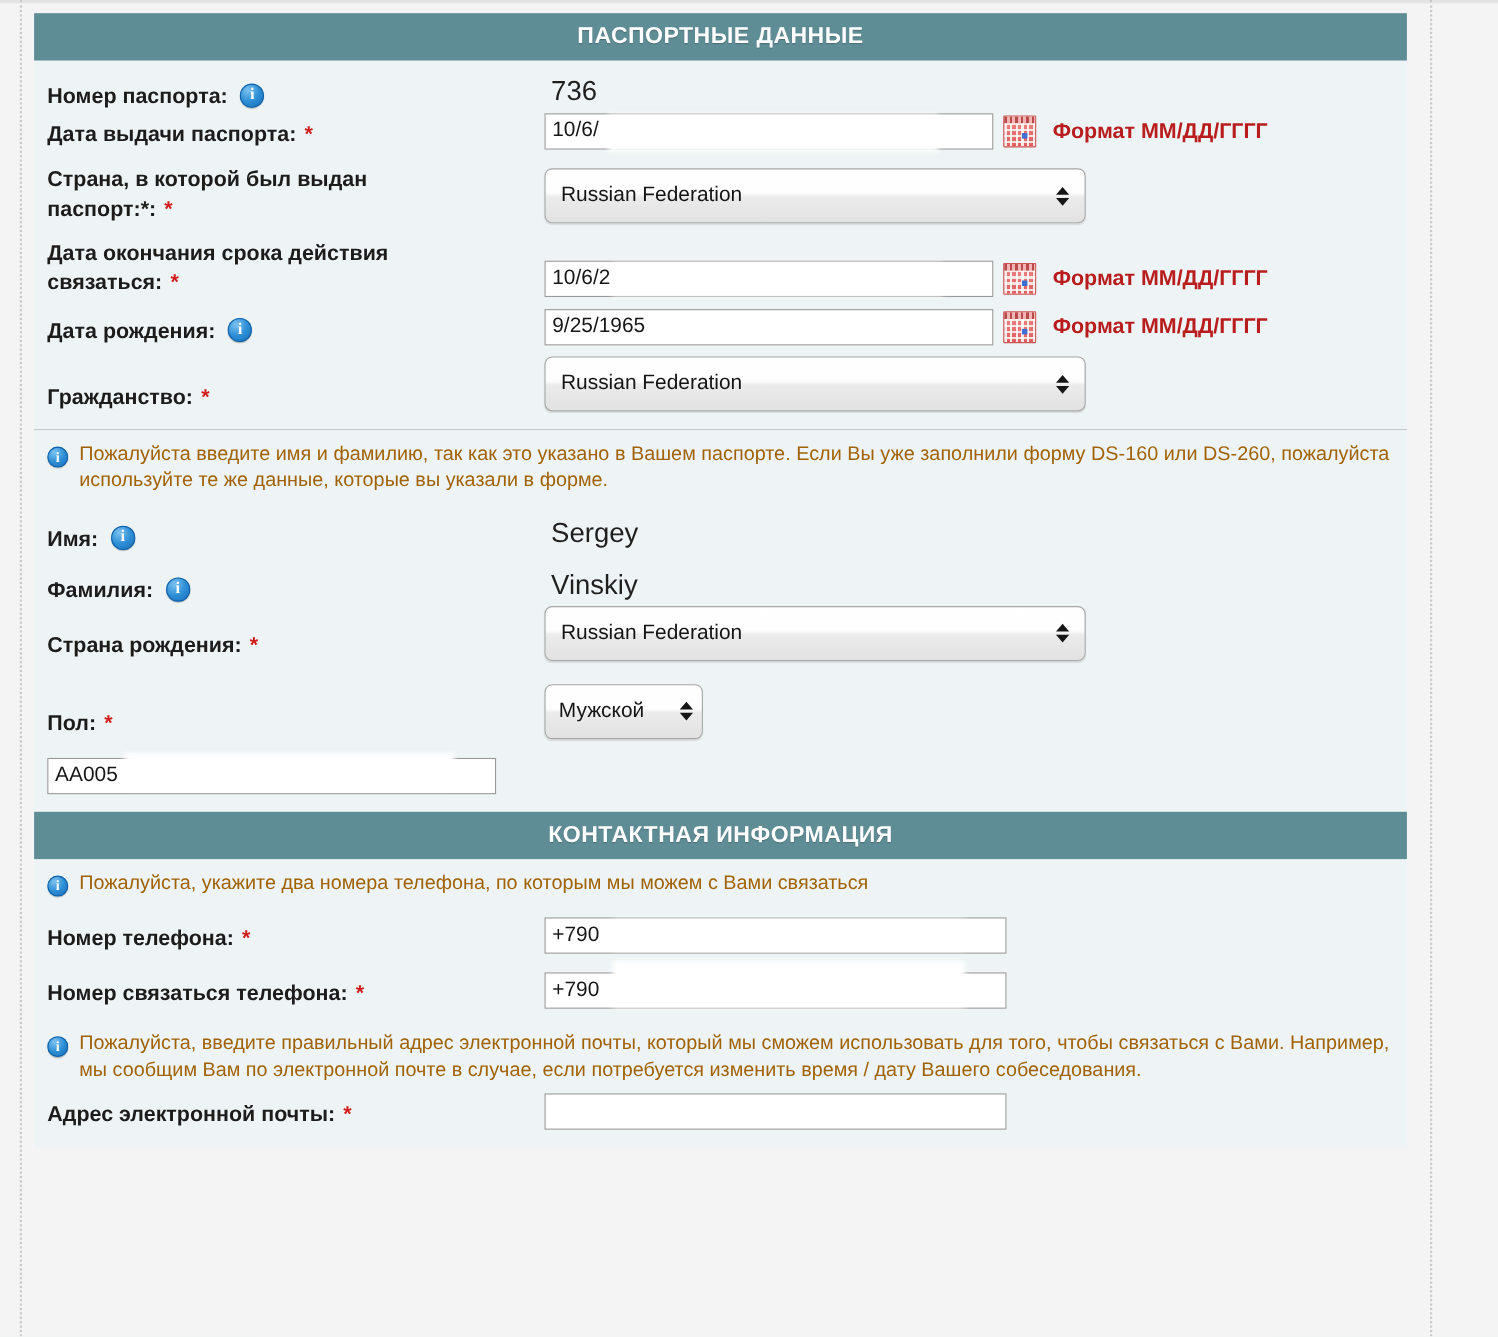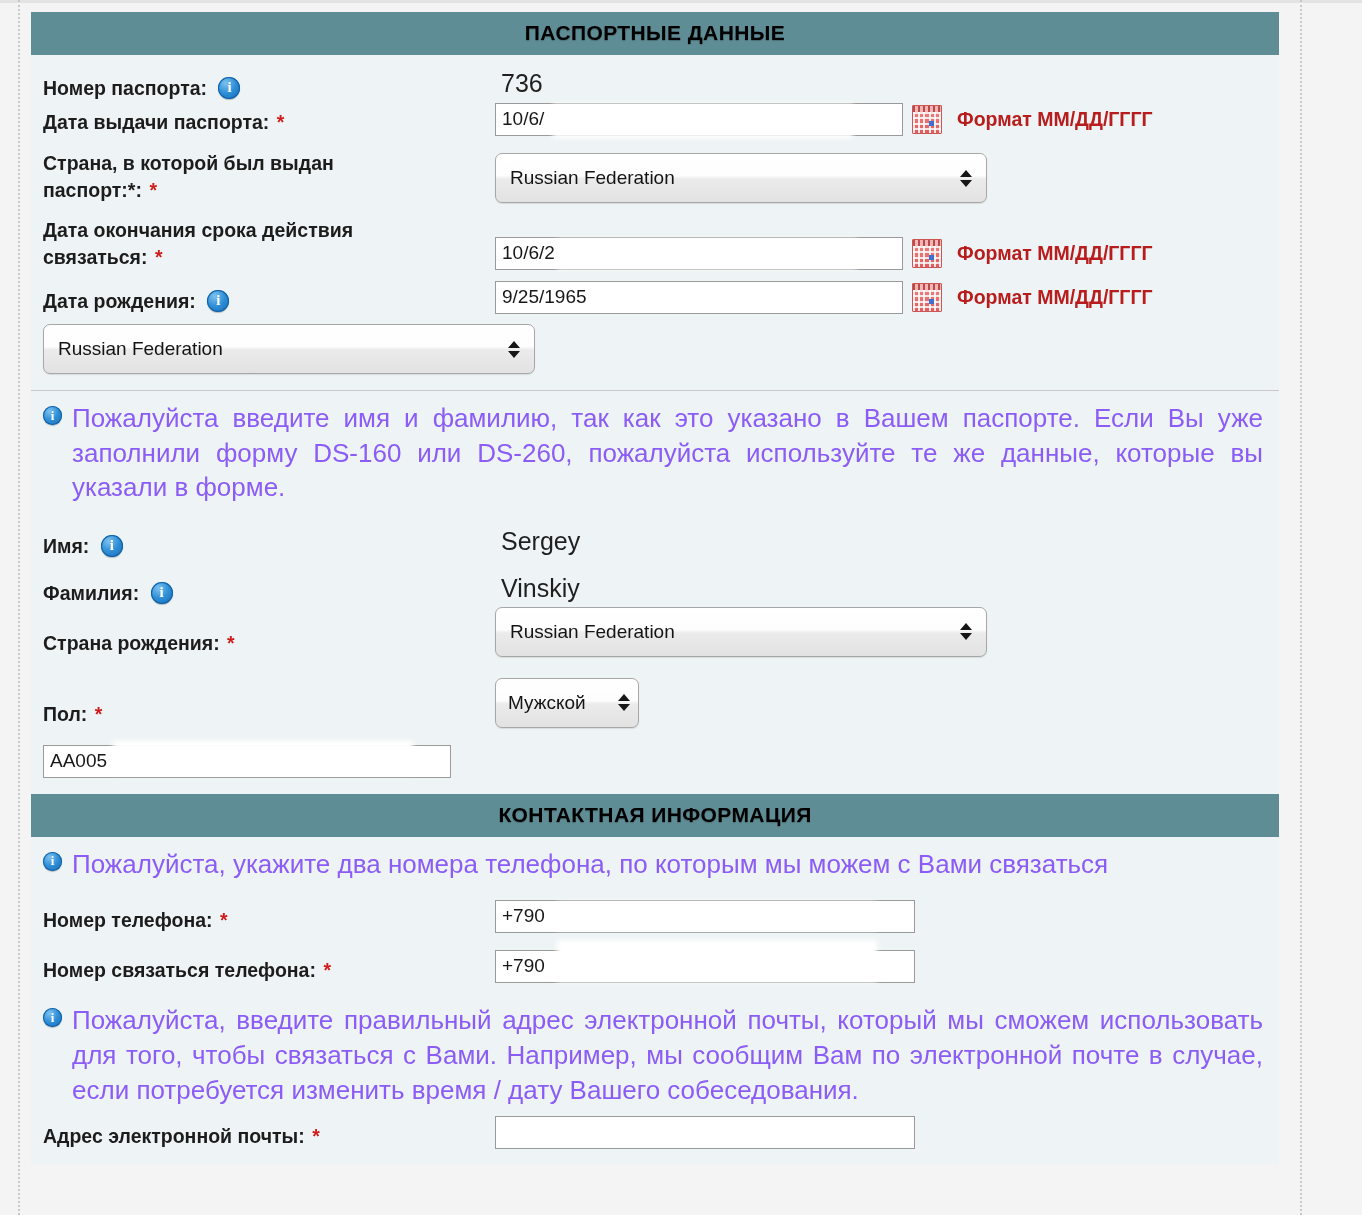--- a/index.html
+++ b/index.html
@@ -40,21 +40,21 @@
     position: absolute;
     left: 31px;
     top: 12px;
     width: 1248px;
     background: #eef4f5;
     box-sizing: border-box;
   }
 
   .section-header {
     background: #5f8d95;
-    color: #000000;
+    color: #ffffff;
     text-align: center;
     font-weight: bold;
     font-size: 21px;
     letter-spacing: 0.4px;
     padding: 9px 0 10px 0;
     text-shadow: 0 1px 1px rgba(0,0,0,.22);
   }
 
   .rows { padding: 0; }
 
@@ -242,22 +242,22 @@
   .sel.w-country .arrows { margin-right: 6px; }
 
   
   .note {
     display: flex;
     align-items: flex-start;
     padding: 10px 16px 8px 12px;
     gap: 10px;
   }
   .note .note-text {
-    font-size: 26px;
-    color: #8b5cf6;
+    font-size: 18px;
+    color: #a16207;
     line-height: 1.33;
     text-align: justify;
     max-width: 1200px;
   }
   .note .info-icon.inline-note { margin-top: 5px; }
 
   
   .hr {
     height: 1px;
     background: #c8c8c8;
@@ -356,20 +356,24 @@
         <div class="value-cell">
           <input class="txt w-date" type="text" value="9/25/1965" style="">
           <span class="cal-icon"></span>
           <span class="fmt-hint">Формат ММ/ДД/ГГГГ</span>
         </div>
       </div>
 
       <div class="spacer-sm"></div>
 
       <div class="row">
+        <div class="label-cell">
+          <span>Гражданство:</span>
+          <span class="req">*</span>
+        </div>
         <div class="value-cell">
           <span class="sel w-country">
             <span class="sel-text">Russian Federation</span>
             <span class="arrows">
                 <i class="up"></i>
                 <i class="down"></i>
               </span>
           </span>
         </div>
       </div>

